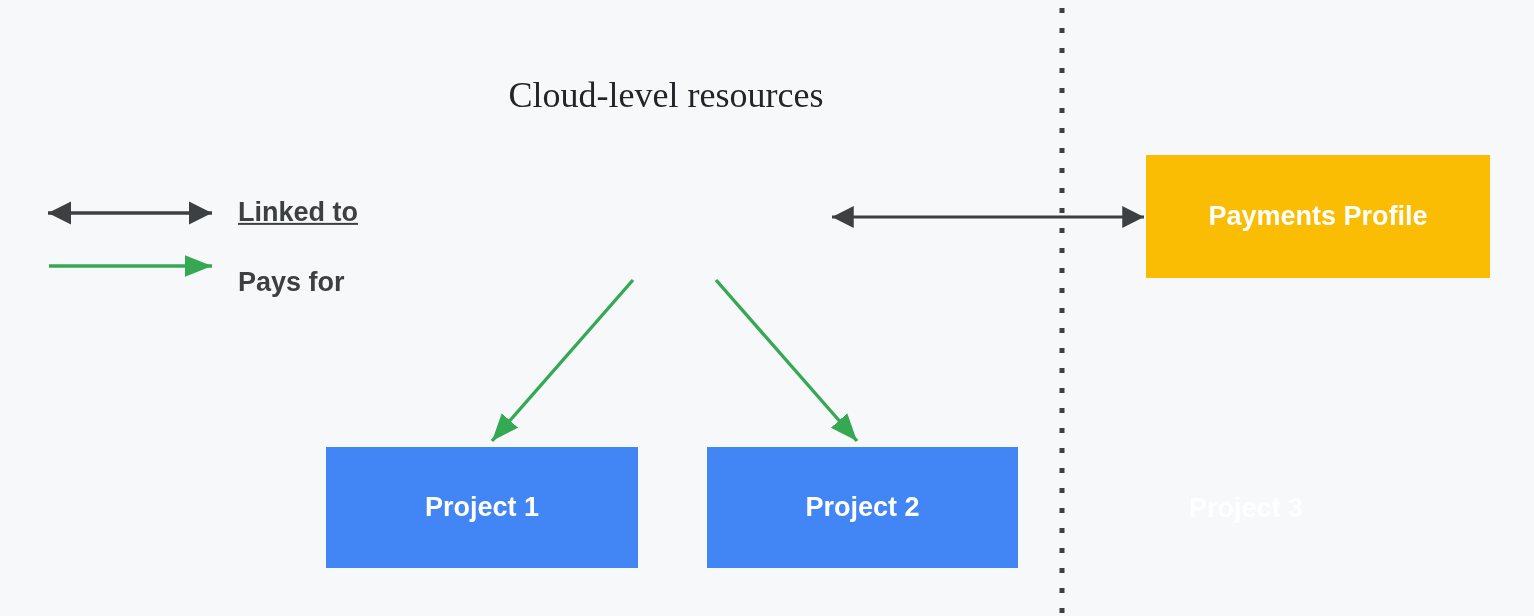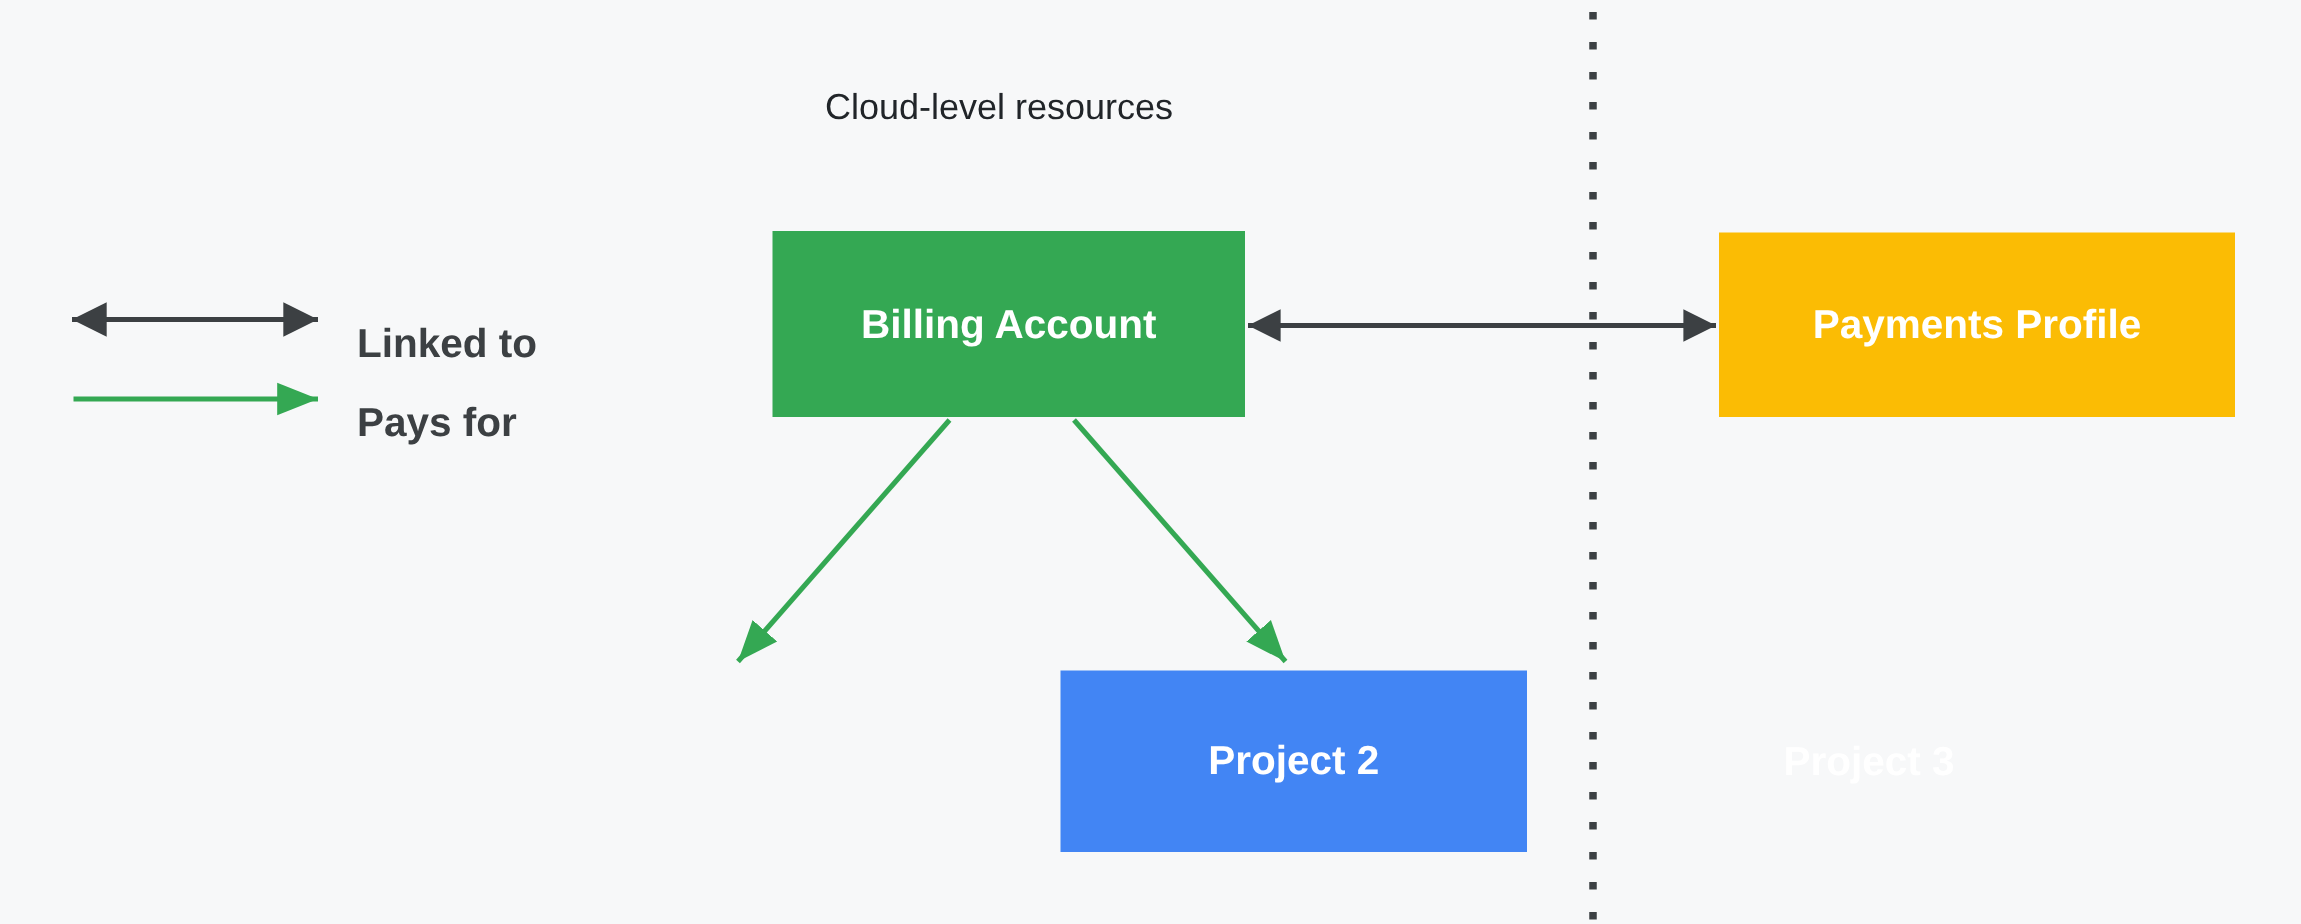--- a/index.html
+++ b/index.html
@@ -26,39 +26,40 @@
   }
   .connector-layer {
     position: absolute;
     left: 0; top: 0;
     width: 1534px;
     height: 616px;
     pointer-events: none;
   }
   .section-title {
     position: absolute;
-    top: 58px;
+    top: 74px;
     transform: translateX(-50%);
-    font-size: 24px;
+    font-size: 36px;
     font-weight: 400;
     color: var(--title_text);
     white-space: nowrap;
+    font-family: Liberation Serif, serif;
   }
   .title-cloud  { left: 666px; }
   .title-google { left: 1295px; }
   .legend-label {
     position: absolute;
     left: 238px;
     transform: translateY(-52%);
     font-size: 27px;
     font-weight: 700;
     color: var(--dark);
     white-space: nowrap;
   }
-  .legend-label.linked { top: 230px; }
+  .legend-label.linked { top: 213px; text-decoration: underline; }
   .legend-label.pays   { top: 266px; margin-top: 17px; }
   .node {
     position: absolute;
     display: flex;
     align-items: center;
     justify-content: center;
     color: var(--node_text);
     font-size: 27px;
     font-weight: 700;
     white-space: nowrap;
@@ -103,28 +104,28 @@
     <line x1="633" y1="280" x2="492" y2="441" stroke="var(--green)" stroke-width="3.4" marker-end="url(#head-green)"></line>
 
     <line x1="716" y1="280" x2="857" y2="441" stroke="var(--green)" stroke-width="3.4" marker-end="url(#head-green)"></line>
   </svg>
 
   <div class="section-title title-cloud">Cloud-level resources</div>
 
   <div class="legend-label linked">Linked to</div>
   <div class="legend-label pays">Pays for</div>
 
-  <div class="node node-billing">
-    <span>Billing Account</span>
-  </div>
 
   <div class="node node-payments">
     <span>Payments Profile</span>
   </div>
 
+  <div class="node node-project1">
+    <span>Project 1</span>
+  </div>
 
   <div class="node node-project2">
     <span>Project 2</span>
   </div>
 
   <div class="ghost-label">Project 3</div>
 
 </div>
 
 </body></html>

